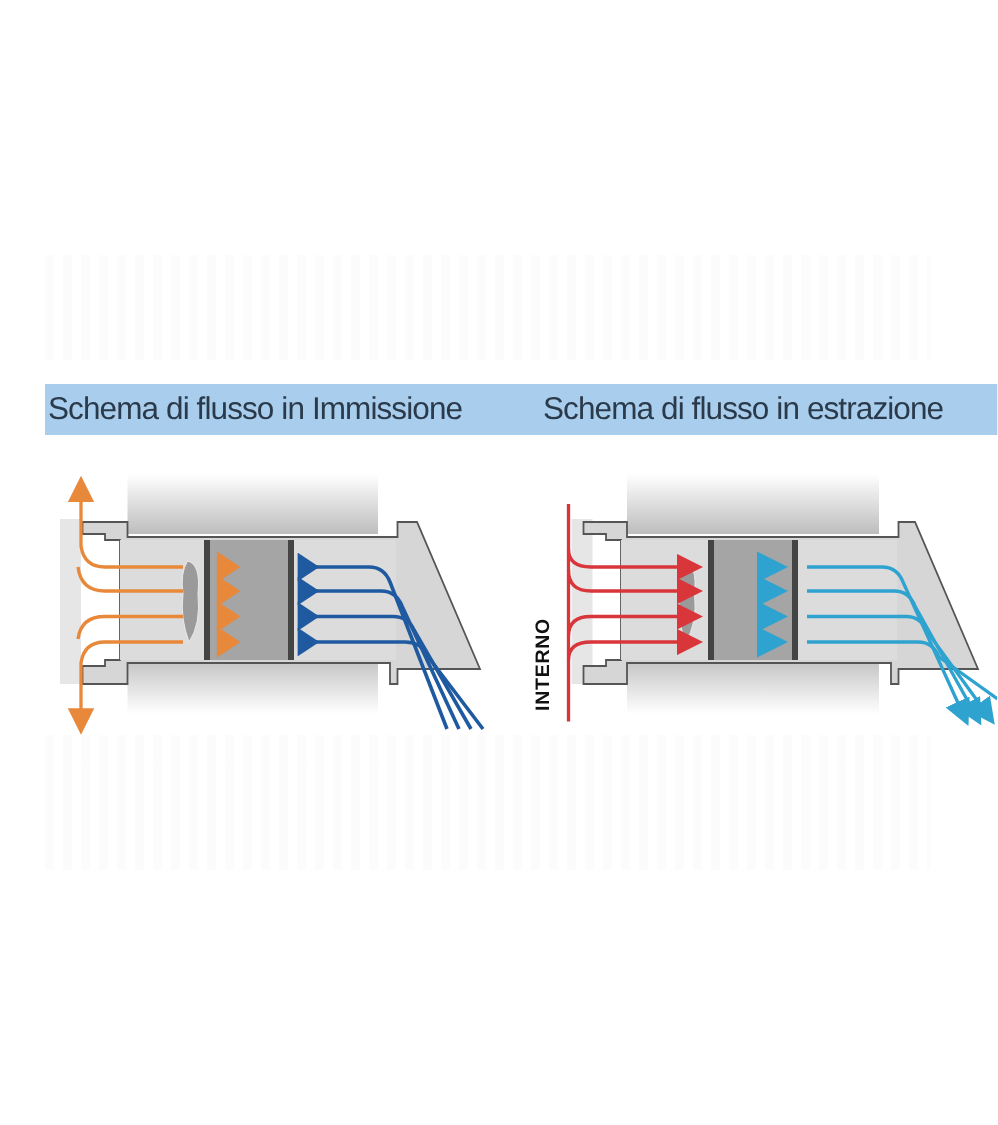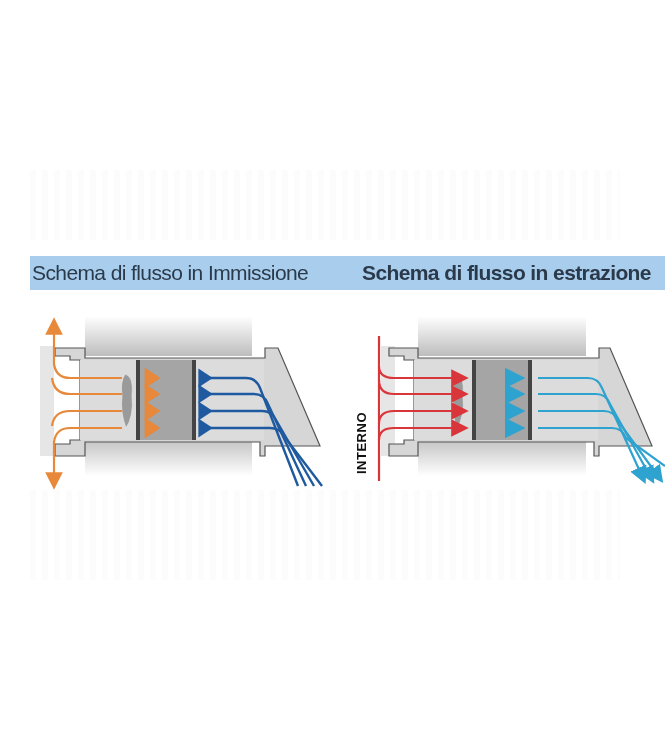--- a/index.html
+++ b/index.html
@@ -8,21 +8,21 @@
     font-family: "Liberation Sans", sans-serif;
   }
   .ghost {
     position: absolute; left: 30px; top: 170px; width: 590px; height: 70px;
     background: repeating-linear-gradient(90deg, #fbfbfb 0 6px, #ffffff 6px 12px);
     opacity: .8;
   }
   .ghost.bottom { top: 490px; height: 90px; }
   .panel { position: absolute; top: 256px; }
   .panel.left { left: 30px; width: 328px; }
-  .panel.right { left: 352px; width: 313px; font-weight: bold; }
+  .panel.right { left: 352px; width: 313px; }
   .title-bar {
     height: 34px; background: #a9cdec; color: #2a3a4a;
     font-size: 21px; line-height: 34px; white-space: nowrap; overflow: hidden;
     letter-spacing: -0.6px; transform-origin: left center;
   }
   .panel.left .title-bar { padding-left: 2px; }
   .panel.right .title-bar { padding-left: 10px; }
   .diagram { position: absolute; left: 0; top: 60px; }
   .label-interno {
     position: absolute; font-weight: bold; font-size: 13px; color: #111;

